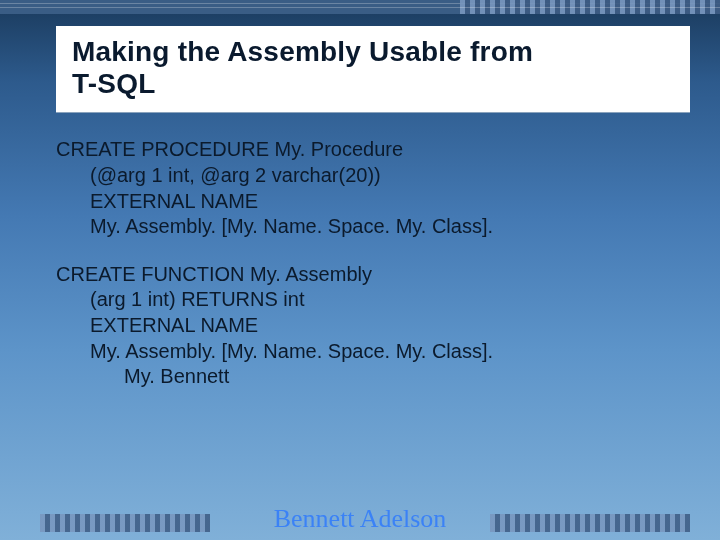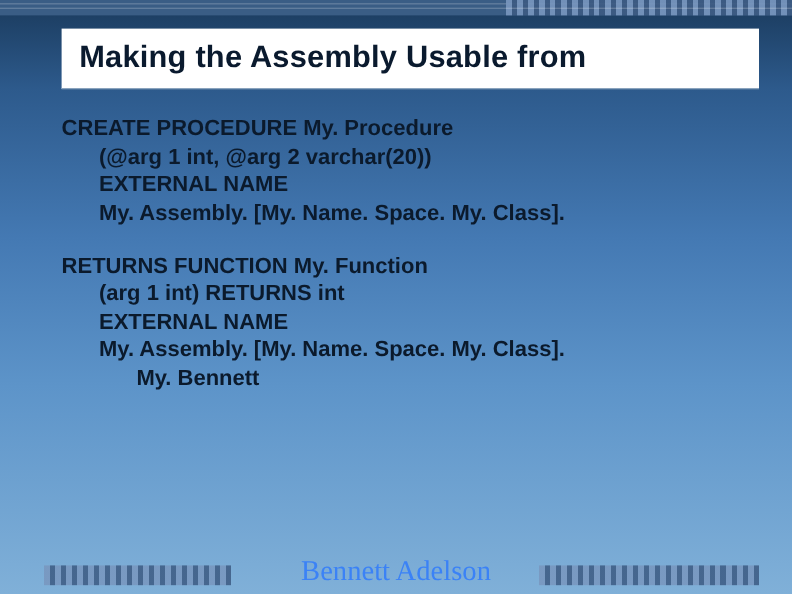--- a/index.html
+++ b/index.html
@@ -48,21 +48,21 @@
     color: #0a1a2e;
     line-height: 1.15;
     letter-spacing: 0.2px;
   }
   .content {
     margin: 24px 30px 0 56px;
     color: #0b1a2c;
     font-size: 20px;
     line-height: 1.28;
   }
-  .block { margin-bottom: 22px; font-weight: bold; }
+  .block { margin-bottom: 22px; }
   .indent1 { padding-left: 34px; }
   .indent2 { padding-left: 68px; }
   .footer {
     position: absolute;
     bottom: 6px;
     left: 0; right: 0;
     text-align: center;
   }
   .footer-name {
     font-family: "Times New Roman", Times, serif;
@@ -87,32 +87,33 @@
 </head>
 <body>
 
 <div class="top-bar">
   <div class="top-hatch"></div>
 </div>
 
 <div class="title-box">
   <h1>
     <span>Making the Assembly Usable from</span><br>
+    <span>T-SQL</span>
   </h1>
 </div>
 
 <div class="content">
   <div class="block">
     <div>CREATE PROCEDURE My. Procedure</div>
     <div class="indent1">(@arg 1 int, @arg 2 varchar(20))</div>
     <div class="indent1">EXTERNAL NAME</div>
     <div class="indent1">My. Assembly. [My. Name. Space. My. Class].</div>
   </div>
   <div class="block">
-    <div>RETURNS FUNCTION My. Function</div>
+    <div>CREATE FUNCTION My. Assembly</div>
     <div class="indent1">(arg 1 int) RETURNS int</div>
     <div class="indent1">EXTERNAL NAME</div>
     <div class="indent1">My. Assembly. [My. Name. Space. My. Class].</div>
     <div class="indent2">My. Bennett</div>
   </div>
 </div>
 
 <div class="footer-hatch left"></div>
 <div class="footer-hatch right"></div>
 <div class="footer">

